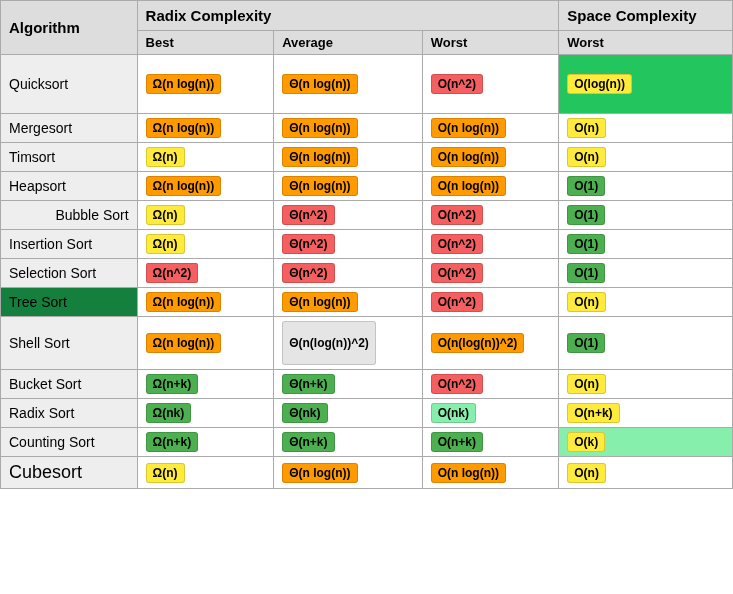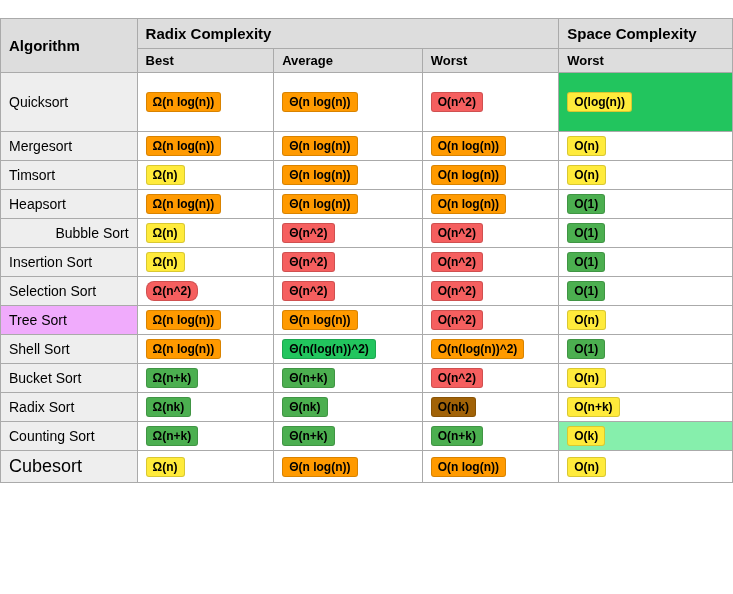--- a/index.html
+++ b/index.html
@@ -42,21 +42,21 @@
     .sub-header th {
       background: #ddd;
       font-weight: bold;
       font-size: 13px;
       padding: 4px 6px;
     }
   </style>
 </head>
 <body>
 
-<table style="width:733px; border-collapse:collapse; border:1px solid #aaa;margin-top:18px;">
+<table style="width:733px; border-collapse:collapse; border:1px solid #aaa;">
   <thead>
     <tr class="group-header">
       <th rowspan="2" style="background:#ddd; border:1px solid #aaa; font-size:15px; font-weight:bold; padding:6px 8px; vertical-align:middle; min-width:115px;">Algorithm</th>
       <th colspan="3" style="background:#ddd; border:1px solid #aaa; font-size:15px; font-weight:bold; padding:6px 8px; text-align:left;">Radix Complexity</th>
       <th colspan="1" style="background:#ddd; border:1px solid #aaa; font-size:15px; font-weight:bold; padding:6px 8px; text-align:left;">Space Complexity</th>
     </tr>
     <tr class="sub-header" style="background:#ddd;">
       <th style="background:#ddd; border:1px solid #aaa; font-weight:bold; padding:4px 8px; min-width:115px;">Best</th>
       <th style="background:#ddd; border:1px solid #aaa; font-weight:bold; padding:4px 8px; min-width:125px;">Average</th>
       <th style="background:#ddd; border:1px solid #aaa; font-weight:bold; padding:4px 8px; min-width:115px;">Worst</th>
@@ -101,51 +101,51 @@
       </tr>
       <tr>
         <td style="background: rgb(238, 238, 238); border: 1px solid rgb(170, 170, 170); padding: 5px 8px; font-size: 14px; font-weight: normal;">Insertion Sort</td>
         <td style="border: 1px solid rgb(170, 170, 170); padding: 4px 8px; background: rgb(255, 255, 255);"><span style="display: inline-block; background: rgb(255, 235, 59); padding: 2px 6px; border-radius: 3px; font-size: 12px; font-weight: bold; border: 1px solid rgba(0, 0, 0, 0.15); white-space: nowrap;">Ω(n)</span></td>
         <td style="border: 1px solid rgb(170, 170, 170); padding: 4px 8px; background: rgb(255, 255, 255);"><span style="display: inline-block; background: rgb(245, 95, 95); padding: 2px 6px; border-radius: 3px; font-size: 12px; font-weight: bold; border: 1px solid rgba(0, 0, 0, 0.15); white-space: nowrap;">Θ(n^2)</span></td>
         <td style="border: 1px solid rgb(170, 170, 170); padding: 4px 8px; background: rgb(255, 255, 255);"><span style="display: inline-block; background: rgb(245, 95, 95); padding: 2px 6px; border-radius: 3px; font-size: 12px; font-weight: bold; border: 1px solid rgba(0, 0, 0, 0.15); white-space: nowrap;">O(n^2)</span></td>
         <td style="border: 1px solid rgb(170, 170, 170); padding: 4px 8px; background: rgb(255, 255, 255);"><span style="display: inline-block; background: rgb(76, 175, 80); padding: 2px 6px; border-radius: 3px; font-size: 12px; font-weight: bold; border: 1px solid rgba(0, 0, 0, 0.15); white-space: nowrap;">O(1)</span></td>
       </tr>
       <tr>
         <td style="background: rgb(238, 238, 238); border: 1px solid rgb(170, 170, 170); padding: 5px 8px; font-size: 14px; font-weight: normal;">Selection Sort</td>
-        <td style="border: 1px solid rgb(170, 170, 170); padding: 4px 8px; background: rgb(255, 255, 255);"><span style="display: inline-block; background: rgb(245, 95, 95); padding: 2px 6px; border-radius: 8px; font-size: 12px; font-weight: bold; border: 1px solid rgba(0, 0, 0, 0.15); white-space: nowrap;">Ω(n^2)</span></td>
+        <td style="border: 1px solid rgb(170, 170, 170); padding: 4px 8px; background: rgb(255, 255, 255);"><span style="display: inline-block; background: rgb(245, 95, 95); padding: 2px 6px; border-radius: 2px; font-size: 12px; font-weight: bold; border: 1px solid rgba(0, 0, 0, 0.15); white-space: nowrap;">Ω(n^2)</span></td>
         <td style="border: 1px solid rgb(170, 170, 170); padding: 4px 8px; background: rgb(255, 255, 255);"><span style="display: inline-block; background: rgb(245, 95, 95); padding: 2px 6px; border-radius: 3px; font-size: 12px; font-weight: bold; border: 1px solid rgba(0, 0, 0, 0.15); white-space: nowrap;">Θ(n^2)</span></td>
         <td style="border: 1px solid rgb(170, 170, 170); padding: 4px 8px; background: rgb(255, 255, 255);"><span style="display: inline-block; background: rgb(245, 95, 95); padding: 2px 6px; border-radius: 3px; font-size: 12px; font-weight: bold; border: 1px solid rgba(0, 0, 0, 0.15); white-space: nowrap;">O(n^2)</span></td>
         <td style="border: 1px solid rgb(170, 170, 170); padding: 4px 8px; background: rgb(255, 255, 255);"><span style="display: inline-block; background: rgb(76, 175, 80); padding: 2px 6px; border-radius: 3px; font-size: 12px; font-weight: bold; border: 1px solid rgba(0, 0, 0, 0.15); white-space: nowrap;">O(1)</span></td>
       </tr>
       <tr>
-        <td style="background: #f0abfc; border: 1px solid rgb(170, 170, 170); padding: 5px 8px; font-size: 14px; font-weight: normal;">Tree Sort</td>
+        <td style="background: #15803d; border: 1px solid rgb(170, 170, 170); padding: 5px 8px; font-size: 14px; font-weight: normal;">Tree Sort</td>
         <td style="border: 1px solid rgb(170, 170, 170); padding: 4px 8px; background: rgb(255, 255, 255);"><span style="display: inline-block; background: rgb(255, 154, 0); padding: 2px 6px; border-radius: 3px; font-size: 12px; font-weight: bold; border: 1px solid rgba(0, 0, 0, 0.15); white-space: nowrap;">Ω(n log(n))</span></td>
         <td style="border: 1px solid rgb(170, 170, 170); padding: 4px 8px; background: rgb(255, 255, 255);"><span style="display: inline-block; background: rgb(255, 154, 0); padding: 2px 6px; border-radius: 3px; font-size: 12px; font-weight: bold; border: 1px solid rgba(0, 0, 0, 0.15); white-space: nowrap;">Θ(n log(n))</span></td>
         <td style="border: 1px solid rgb(170, 170, 170); padding: 4px 8px; background: rgb(255, 255, 255);"><span style="display: inline-block; background: rgb(245, 95, 95); padding: 2px 6px; border-radius: 3px; font-size: 12px; font-weight: bold; border: 1px solid rgba(0, 0, 0, 0.15); white-space: nowrap;">O(n^2)</span></td>
         <td style="border: 1px solid rgb(170, 170, 170); padding: 4px 8px; background: rgb(255, 255, 255);"><span style="display: inline-block; background: rgb(255, 235, 59); padding: 2px 6px; border-radius: 3px; font-size: 12px; font-weight: bold; border: 1px solid rgba(0, 0, 0, 0.15); white-space: nowrap;">O(n)</span></td>
       </tr>
       <tr>
         <td style="background: rgb(238, 238, 238); border: 1px solid rgb(170, 170, 170); padding: 5px 8px; font-size: 14px; font-weight: normal;">Shell Sort</td>
         <td style="border: 1px solid rgb(170, 170, 170); padding: 4px 8px; background: rgb(255, 255, 255);"><span style="display: inline-block; background: rgb(255, 154, 0); padding: 2px 6px; border-radius: 3px; font-size: 12px; font-weight: bold; border: 1px solid rgba(0, 0, 0, 0.15); white-space: nowrap;">Ω(n log(n))</span></td>
-        <td style="border: 1px solid rgb(170, 170, 170); padding: 4px 8px; background: rgb(255, 255, 255);"><span style="display: inline-block; background: #22c55e; padding: 2px 6px; border-radius: 3px; font-size: 12px; font-weight: bold; border: 1px solid rgba(0, 0, 0, 0.15); white-space: nowrap;">Θ(n(log(n))^2)</span></td>
+        <td style="border: 1px solid rgb(170, 170, 170); padding: 4px 8px; background: rgb(255, 255, 255);"><span style="display: inline-block; background: #e5e5e5; padding: 14px 6px; border-radius: 3px; font-size: 12px; font-weight: bold; border: 1px solid rgba(0, 0, 0, 0.15); white-space: nowrap;">Θ(n(log(n))^2)</span></td>
         <td style="border: 1px solid rgb(170, 170, 170); padding: 4px 8px; background: rgb(255, 255, 255);"><span style="display: inline-block; background: rgb(255, 154, 0); padding: 2px 6px; border-radius: 3px; font-size: 12px; font-weight: bold; border: 1px solid rgba(0, 0, 0, 0.15); white-space: nowrap;">O(n(log(n))^2)</span></td>
         <td style="border: 1px solid rgb(170, 170, 170); padding: 4px 8px; background: rgb(255, 255, 255);"><span style="display: inline-block; background: rgb(76, 175, 80); padding: 2px 6px; border-radius: 3px; font-size: 12px; font-weight: bold; border: 1px solid rgba(0, 0, 0, 0.15); white-space: nowrap;">O(1)</span></td>
       </tr>
       <tr>
         <td style="background: rgb(238, 238, 238); border: 1px solid rgb(170, 170, 170); padding: 5px 8px; font-size: 14px; font-weight: normal;">Bucket Sort</td>
         <td style="border: 1px solid rgb(170, 170, 170); padding: 4px 8px; background: rgb(255, 255, 255);"><span style="display: inline-block; background: rgb(76, 175, 80); padding: 2px 6px; border-radius: 3px; font-size: 12px; font-weight: bold; border: 1px solid rgba(0, 0, 0, 0.15); white-space: nowrap;">Ω(n+k)</span></td>
         <td style="border: 1px solid rgb(170, 170, 170); padding: 4px 8px; background: rgb(255, 255, 255);"><span style="display: inline-block; background: rgb(76, 175, 80); padding: 2px 6px; border-radius: 3px; font-size: 12px; font-weight: bold; border: 1px solid rgba(0, 0, 0, 0.15); white-space: nowrap;">Θ(n+k)</span></td>
         <td style="border: 1px solid rgb(170, 170, 170); padding: 4px 8px; background: rgb(255, 255, 255);"><span style="display: inline-block; background: rgb(245, 95, 95); padding: 2px 6px; border-radius: 3px; font-size: 12px; font-weight: bold; border: 1px solid rgba(0, 0, 0, 0.15); white-space: nowrap;">O(n^2)</span></td>
         <td style="border: 1px solid rgb(170, 170, 170); padding: 4px 8px; background: rgb(255, 255, 255);"><span style="display: inline-block; background: rgb(255, 235, 59); padding: 2px 6px; border-radius: 3px; font-size: 12px; font-weight: bold; border: 1px solid rgba(0, 0, 0, 0.15); white-space: nowrap;">O(n)</span></td>
       </tr>
       <tr>
         <td style="background: rgb(238, 238, 238); border: 1px solid rgb(170, 170, 170); padding: 5px 8px; font-size: 14px; font-weight: normal;">Radix Sort</td>
         <td style="border: 1px solid rgb(170, 170, 170); padding: 4px 8px; background: rgb(255, 255, 255);"><span style="display: inline-block; background: rgb(76, 175, 80); padding: 2px 6px; border-radius: 3px; font-size: 12px; font-weight: bold; border: 1px solid rgba(0, 0, 0, 0.15); white-space: nowrap;">Ω(nk)</span></td>
         <td style="border: 1px solid rgb(170, 170, 170); padding: 4px 8px; background: rgb(255, 255, 255);"><span style="display: inline-block; background: rgb(76, 175, 80); padding: 2px 6px; border-radius: 3px; font-size: 12px; font-weight: bold; border: 1px solid rgba(0, 0, 0, 0.15); white-space: nowrap;">Θ(nk)</span></td>
-        <td style="border: 1px solid rgb(170, 170, 170); padding: 4px 8px; background: rgb(255, 255, 255);"><span style="display: inline-block; background: #a16207; padding: 2px 6px; border-radius: 3px; font-size: 12px; font-weight: bold; border: 1px solid rgba(0, 0, 0, 0.15); white-space: nowrap;">O(nk)</span></td>
+        <td style="border: 1px solid rgb(170, 170, 170); padding: 4px 8px; background: rgb(255, 255, 255);"><span style="display: inline-block; background: #86efac; padding: 2px 6px; border-radius: 3px; font-size: 12px; font-weight: bold; border: 1px solid rgba(0, 0, 0, 0.15); white-space: nowrap;">O(nk)</span></td>
         <td style="border: 1px solid rgb(170, 170, 170); padding: 4px 8px; background: rgb(255, 255, 255);"><span style="display: inline-block; background: rgb(255, 235, 59); padding: 2px 6px; border-radius: 3px; font-size: 12px; font-weight: bold; border: 1px solid rgba(0, 0, 0, 0.15); white-space: nowrap;">O(n+k)</span></td>
       </tr>
       <tr>
         <td style="background: rgb(238, 238, 238); border: 1px solid rgb(170, 170, 170); padding: 5px 8px; font-size: 14px; font-weight: normal;">Counting Sort</td>
         <td style="border: 1px solid rgb(170, 170, 170); padding: 4px 8px; background: rgb(255, 255, 255);"><span style="display: inline-block; background: rgb(76, 175, 80); padding: 2px 6px; border-radius: 3px; font-size: 12px; font-weight: bold; border: 1px solid rgba(0, 0, 0, 0.15); white-space: nowrap;">Ω(n+k)</span></td>
         <td style="border: 1px solid rgb(170, 170, 170); padding: 4px 8px; background: rgb(255, 255, 255);"><span style="display: inline-block; background: rgb(76, 175, 80); padding: 2px 6px; border-radius: 3px; font-size: 12px; font-weight: bold; border: 1px solid rgba(0, 0, 0, 0.15); white-space: nowrap;">Θ(n+k)</span></td>
         <td style="border: 1px solid rgb(170, 170, 170); padding: 4px 8px; background: rgb(255, 255, 255);"><span style="display: inline-block; background: rgb(76, 175, 80); padding: 2px 6px; border-radius: 3px; font-size: 12px; font-weight: bold; border: 1px solid rgba(0, 0, 0, 0.15); white-space: nowrap;">O(n+k)</span></td>
         <td style="border: 1px solid rgb(170, 170, 170); padding: 4px 8px; background: #86efac;"><span style="display: inline-block; background: rgb(255, 235, 59); padding: 2px 6px; border-radius: 3px; font-size: 12px; font-weight: bold; border: 1px solid rgba(0, 0, 0, 0.15); white-space: nowrap;">O(k)</span></td>
       </tr>
       <tr>

